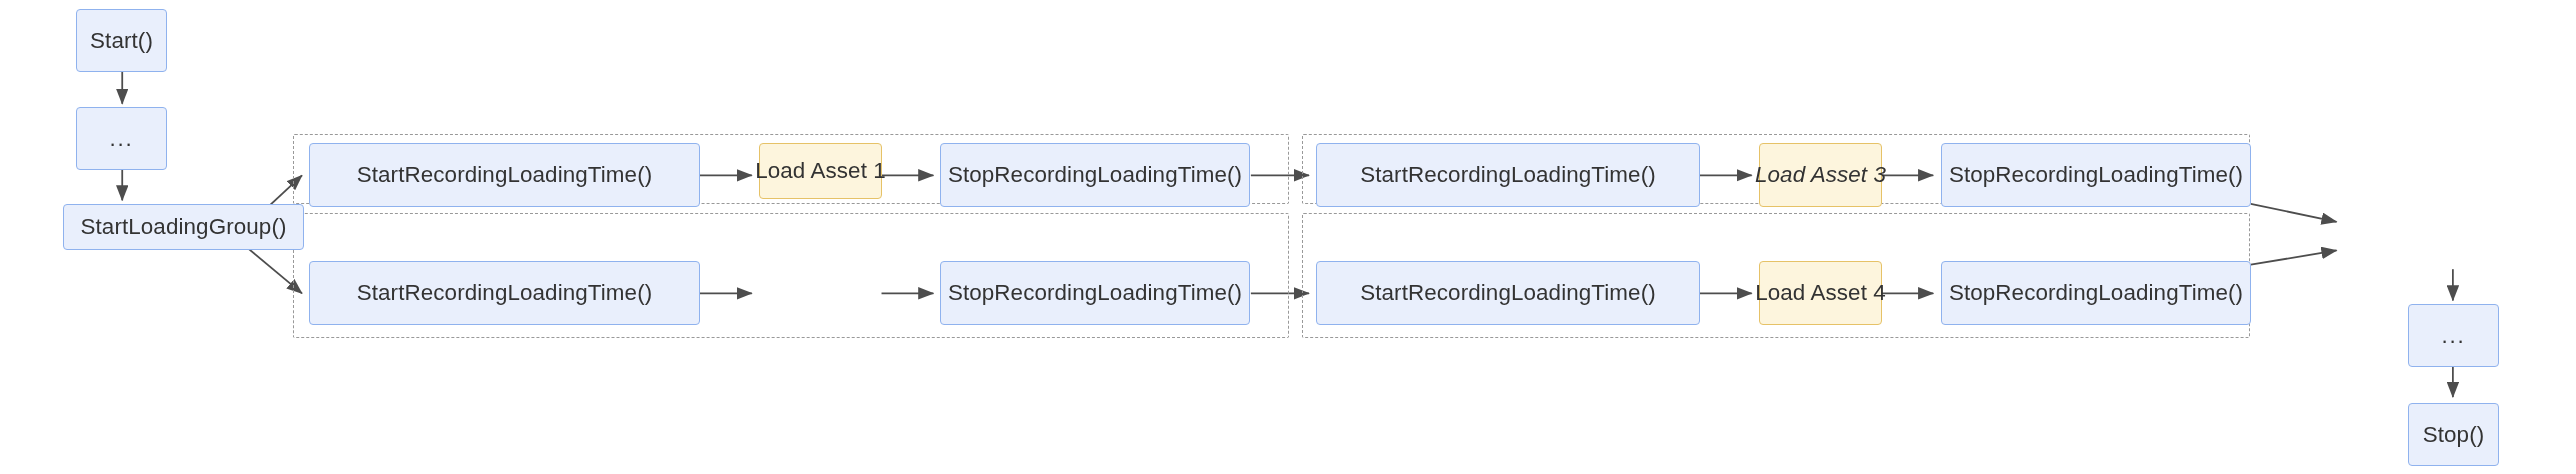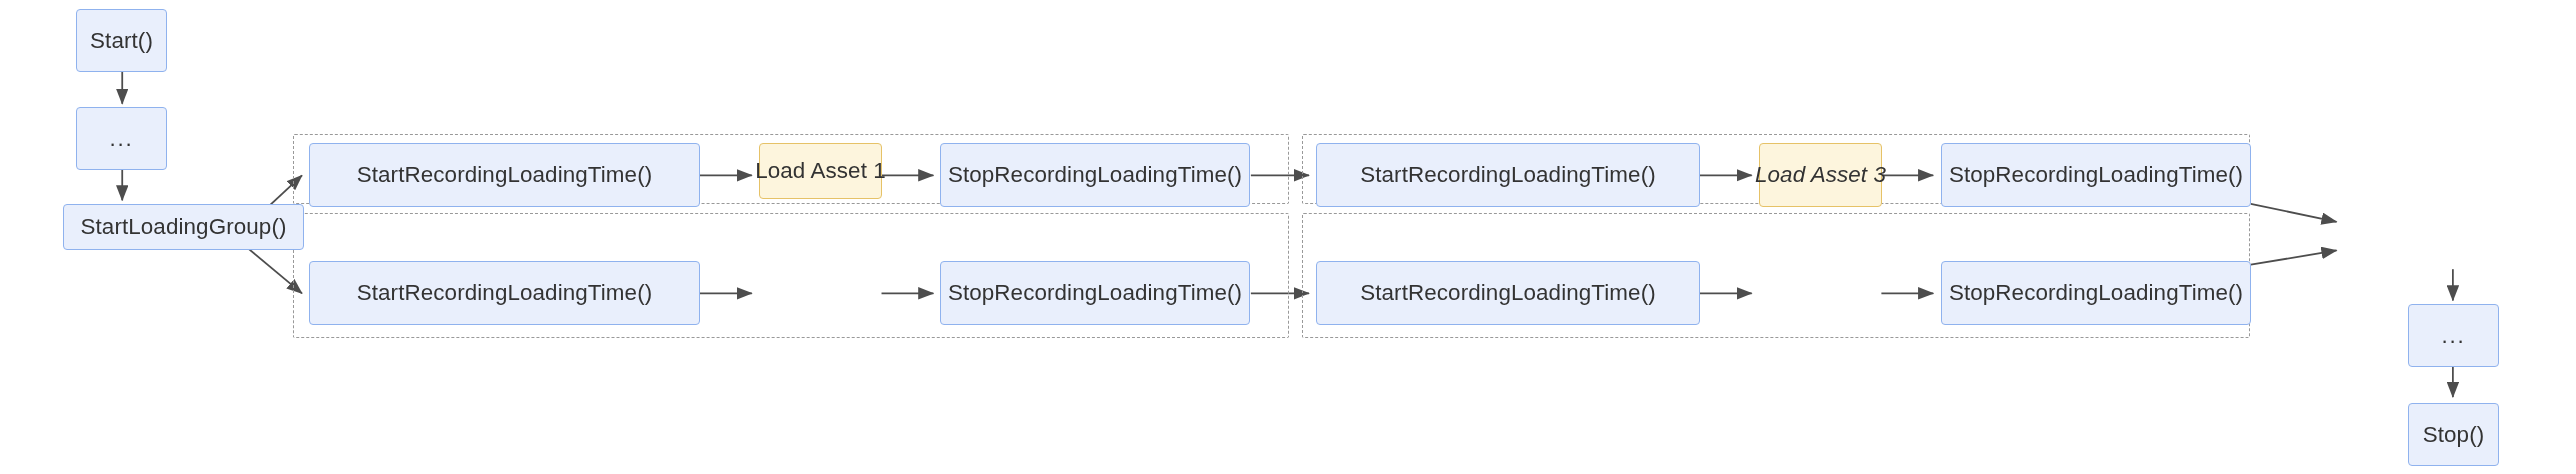--- a/index.html
+++ b/index.html
@@ -121,20 +121,21 @@
   <div class="node blue" style="left:940px; top:143px; width:310px; height:64px;">StopRecordingLoadingTime()</div>
 
   <div class="node blue" style="left:309px; top:261px; width:391px; height:64px;">StartRecordingLoadingTime()</div>
   <div class="node blue" style="left:940px; top:261px; width:310px; height:64px;">StopRecordingLoadingTime()</div>
 
   <div class="node blue" style="left:1316px; top:143px; width:384px; height:64px;">StartRecordingLoadingTime()</div>
   <div class="node yellow" style="left:1759px; top:143px; width:123px; height:64px;font-style:italic;">Load Asset 3</div>
   <div class="node blue" style="left:1941px; top:143px; width:310px; height:64px;">StopRecordingLoadingTime()</div>
 
   <div class="node blue" style="left:1316px; top:261px; width:384px; height:64px;">StartRecordingLoadingTime()</div>
+  <div class="node yellow" style="left:1759px; top:261px; width:123px; height:64px;">Load Asset 4</div>
   <div class="node blue" style="left:1941px; top:261px; width:310px; height:64px;">StopRecordingLoadingTime()</div>
 
 
   <div class="node blue ellipsis" style="left:2408px; top:304px; width:91px; height:63px;">...</div>
 
   <div class="node blue" style="left:2408px; top:403px; width:91px; height:63px;">Stop()</div>
 
 </div>
 
 

